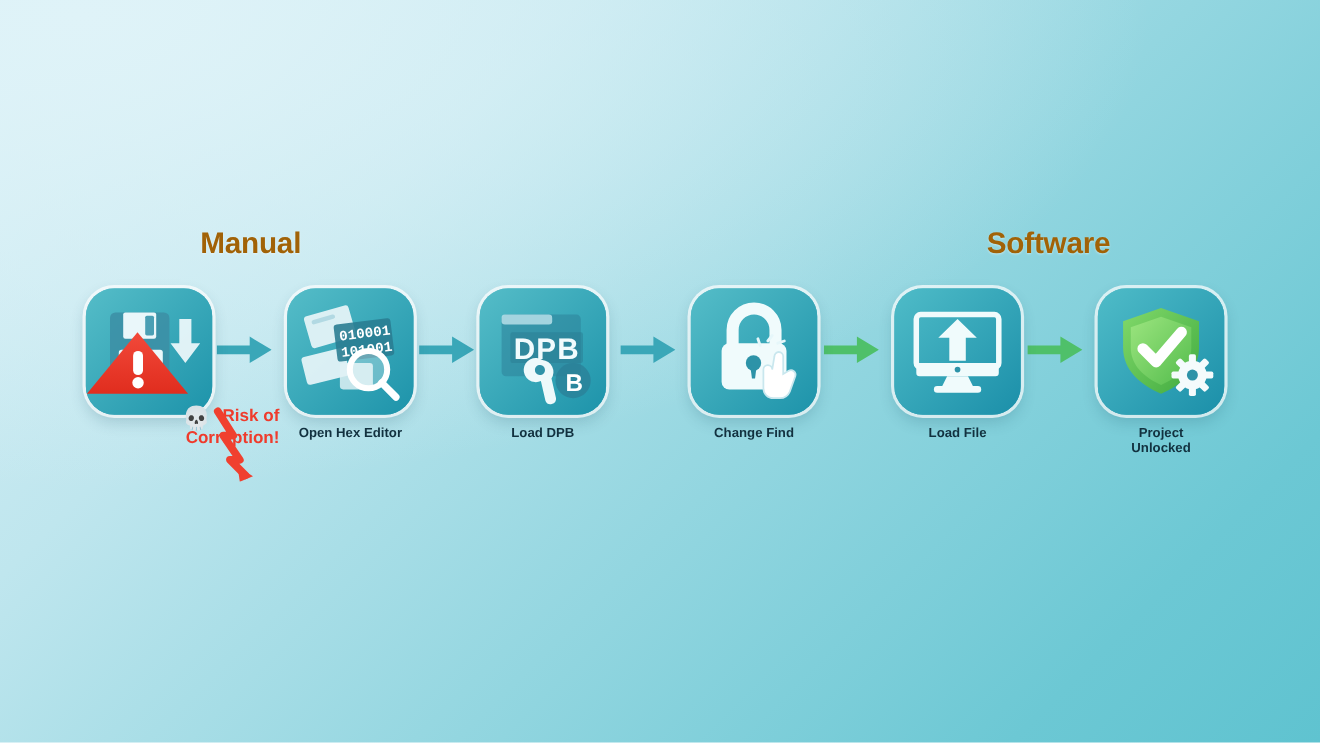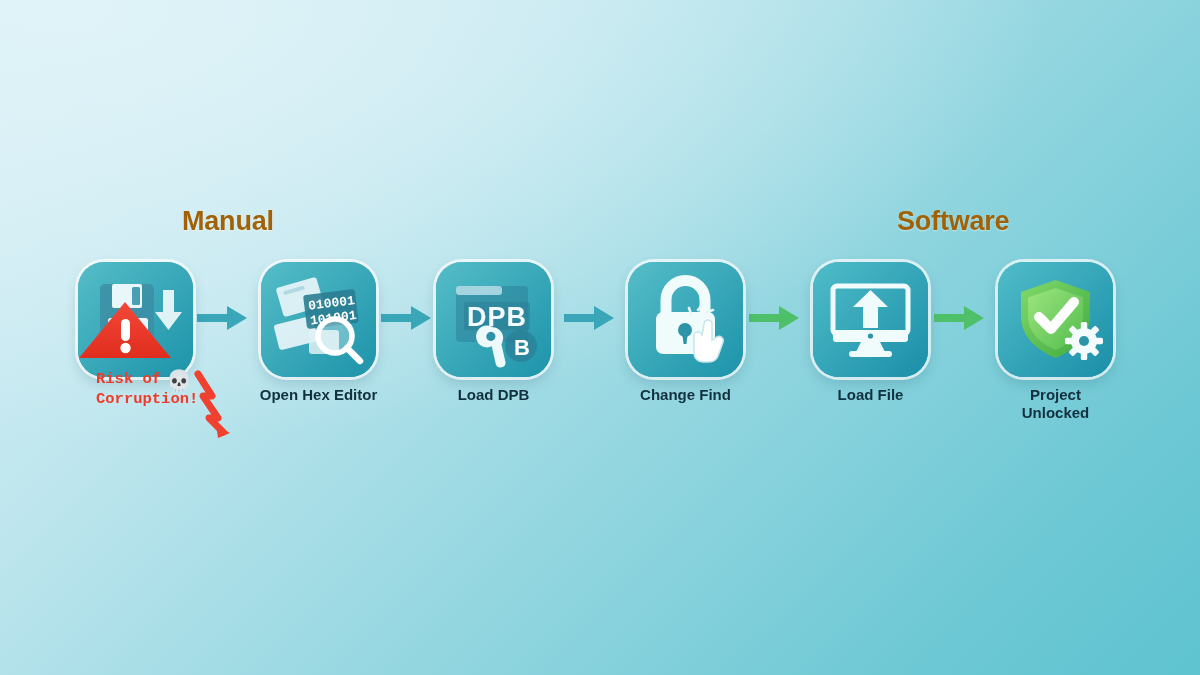--- a/index.html
+++ b/index.html
@@ -39,42 +39,41 @@
       0 6px 14px rgba(15,70,90,.20),
       inset 0 1px 2px rgba(255,255,255,.35);
     overflow:hidden;
   }
   .tile svg { display:block; width:115px; height:115px; }
 
   .step-label {
     position:absolute;
     top:124px; left:-28px; width:171px;
     text-align:center;
-    font-size:15px;
+    font-size:12px;
     font-weight:bold;
     color:#12313f;
     line-height:1.18;
     white-space:pre-line;
   }
 
   
   .arrow { position:absolute; top:303px; }
   .arrow svg { display:block; }
 
   
   #risk-warning {
     position:absolute;
-    left:96px; top:369px;
+    left:84px; top:369px;
     width:170px;
-    text-align:left;
+    text-align:right;
     color:#ef3b2c;
     font-size:15.5px;
     font-weight:bold;
     line-height:1.30;
-    font-family:Liberation Mono, monospace;
   }
   #risk-warning .rw-line1 { display:block; white-space:nowrap; }
   #risk-warning .rw-line2 { display:block; white-space:nowrap; }
   #skull-icon {
     position:absolute;
     left:166px; top:370px;
     font-size:21px;
     line-height:1;
     color:#ef3b2c;
   }

